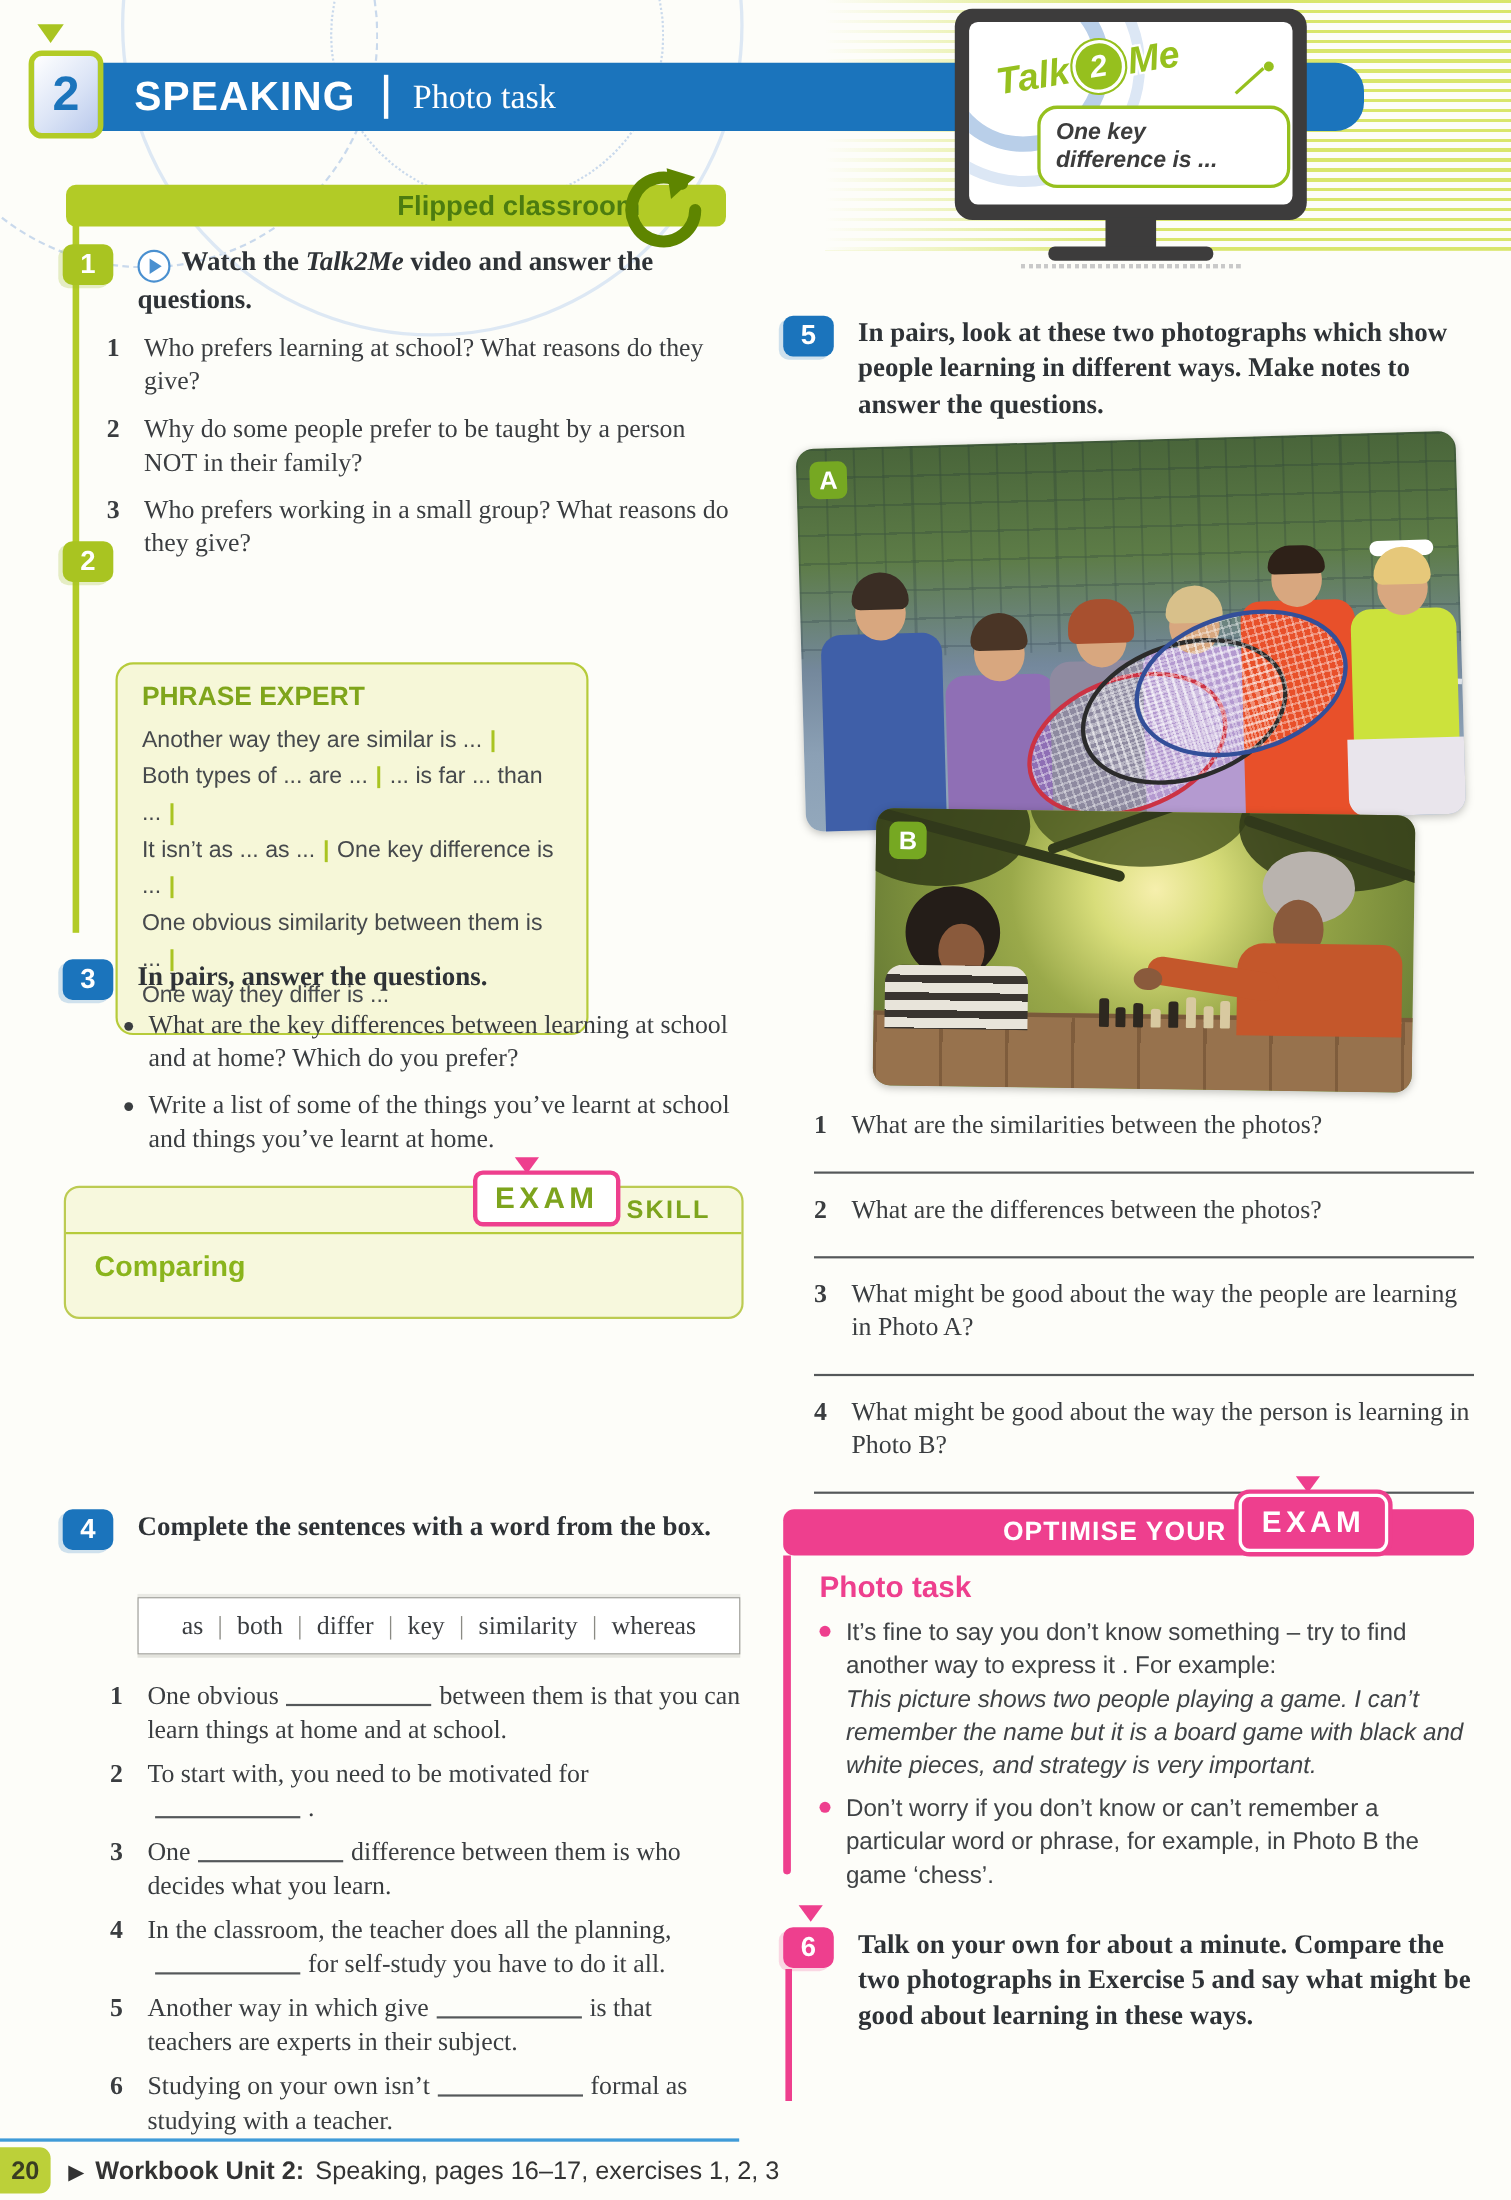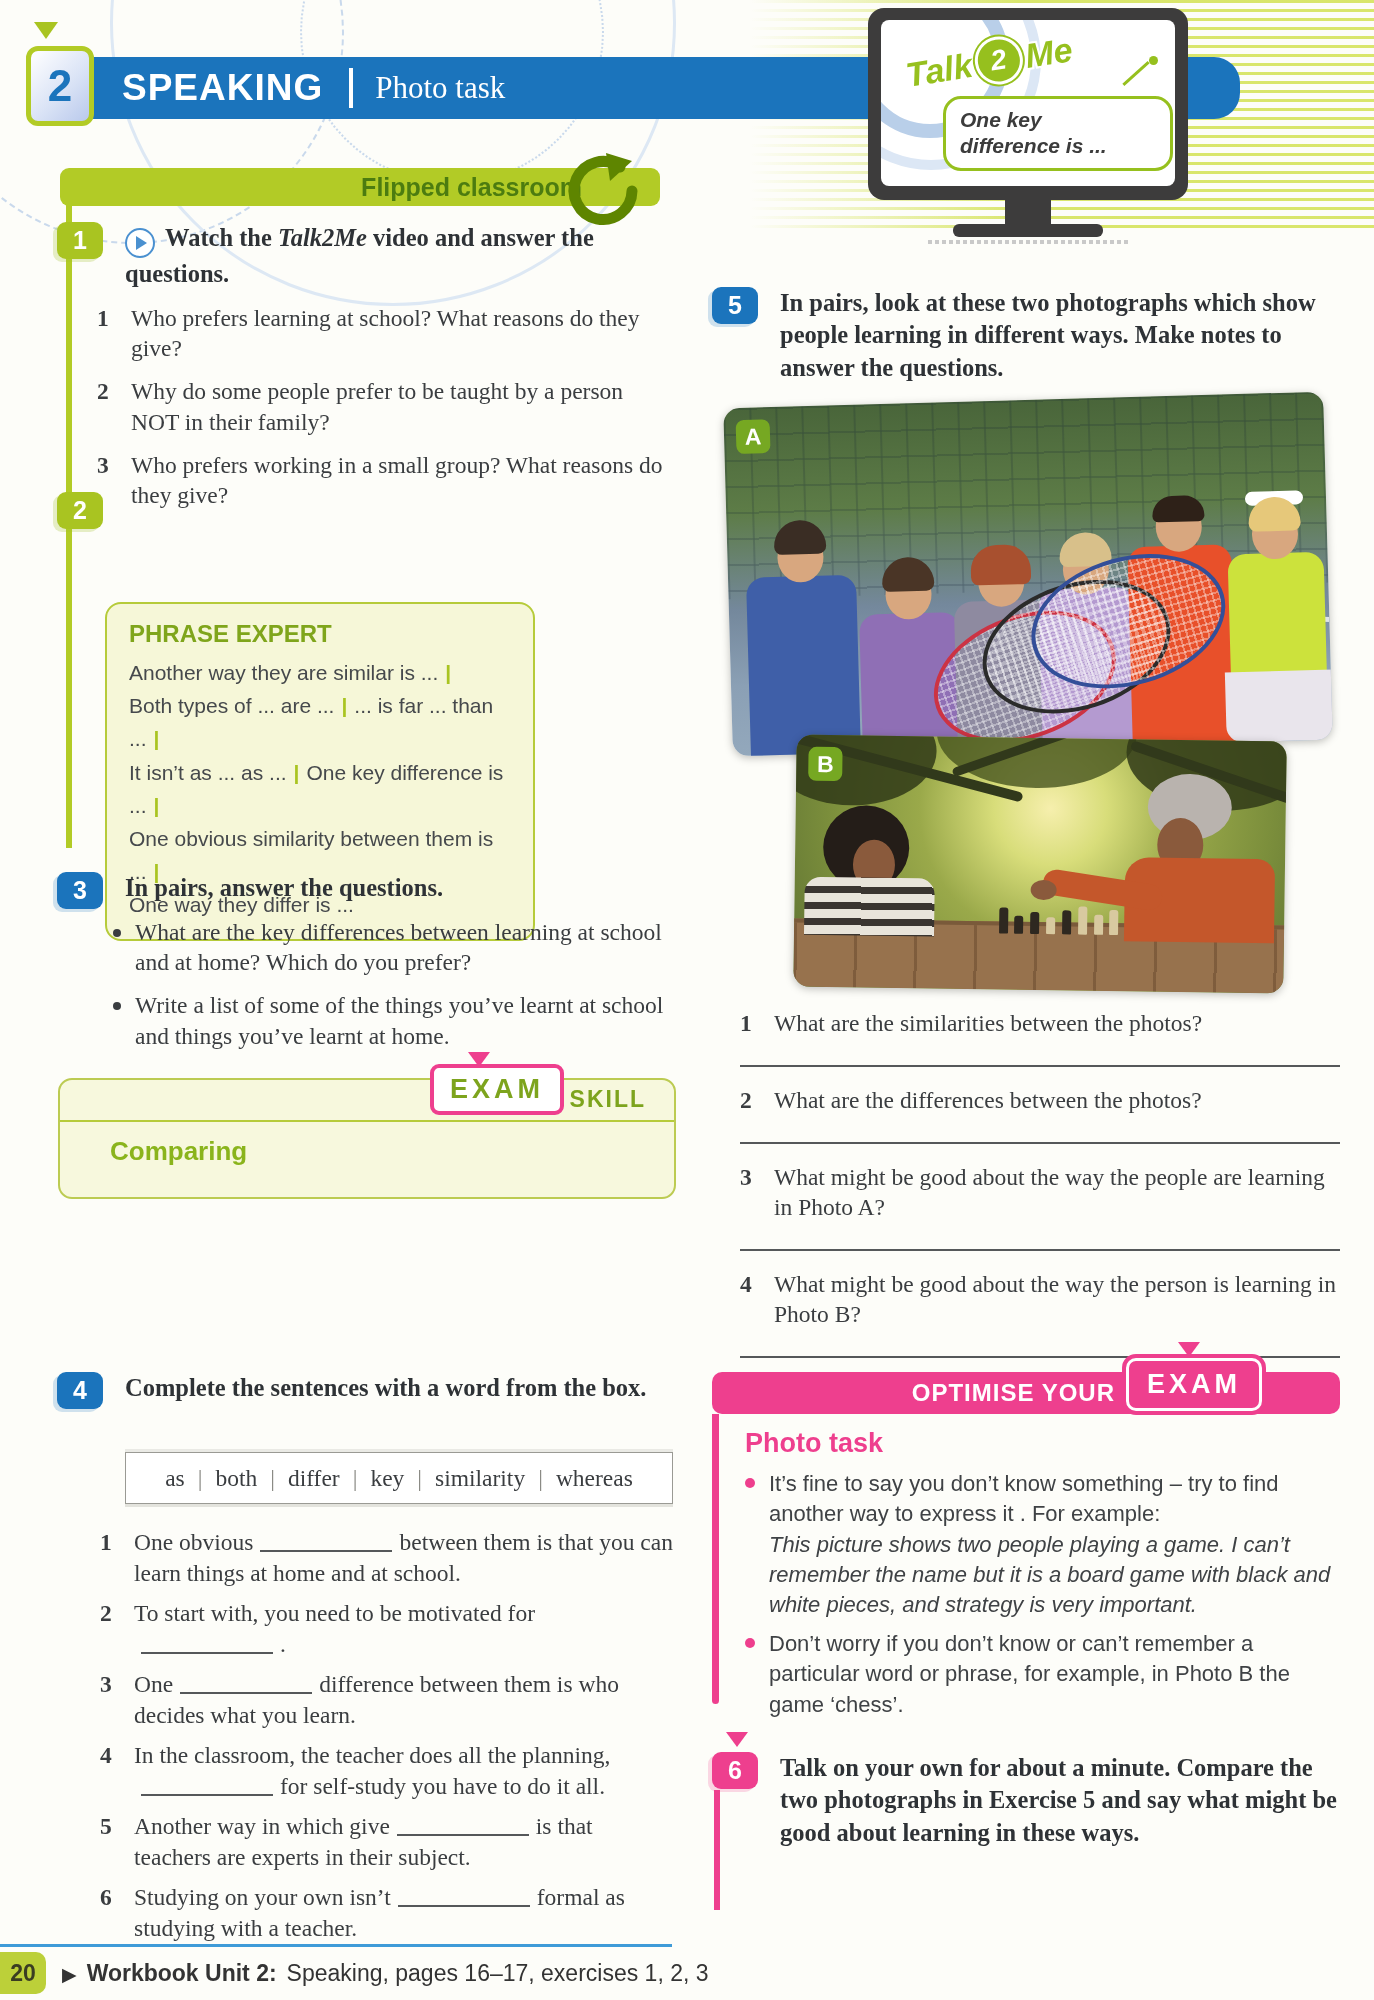--- a/index.html
+++ b/index.html
@@ -74,21 +74,21 @@
     padding:16px 22px 18px;box-sizing:border-box;}
   .phrase-title{color:#7fa51b;font-weight:bold;font-size:24px;margin-bottom:8px;}
   .phrase-line{font-size:21px;color:#46494c;line-height:1.58;}
   .psep{color:#a9c421;font-weight:bold;padding:0 7px;}
   
   .skill-box{position:absolute;left:58px;top:1078px;width:614px;background:#f7f8dd;border:2px solid #bccb52;border-radius:14px;}
   .skill-head{height:40px;border-bottom:2.5px solid #b6cb3a;position:relative;}
   .exam-tab{position:absolute;right:110px;top:-16px;background:#fff;border:4px solid #ee3f8e;border-radius:9px;
     padding:6px 16px;color:#7da41d;font-weight:bold;font-size:27px;letter-spacing:4px;}
   .skill-word{position:absolute;right:28px;top:6px;color:#7da41d;font-weight:bold;font-size:23px;letter-spacing:2px;}
-  .skill-content{padding:14px 26px 22px;margin-left:24px;}
+  .skill-content{padding:14px 26px 22px;}
   .skill-heading{color:#8ab41c;font-weight:bold;font-size:26px;margin-bottom:8px;}
   .skrow{display:flex;gap:12px;font-size:21.5px;color:#46494c;line-height:1.45;margin-top:8px;}
   .ocirc{flex:0 0 14px;width:14px;height:14px;border:2.5px solid #9aa83e;border-radius:50%;margin-top:7px;background:#fdfde9;}
   
   .word-box{position:absolute;left:125px;top:1452px;width:546px;height:50px;background:#fff;border:1.5px solid #9a9a94;
     box-shadow:0 3px 0 rgba(150,150,140,.25), 0 -3px 0 rgba(150,150,140,.18);
     display:flex;align-items:center;justify-content:center;font-family:"Liberation Serif",serif;font-size:23.5px;color:#3a3d40;}
   .wsep{color:#8a8a84;padding:0 13px;}
   .sentences{position:absolute;left:100px;top:1527px;width:575px;}
   .srow{display:flex;gap:16px;font-family:"Liberation Serif",serif;font-size:23.5px;color:#3a3d40;line-height:1.3;margin-bottom:10px;}

